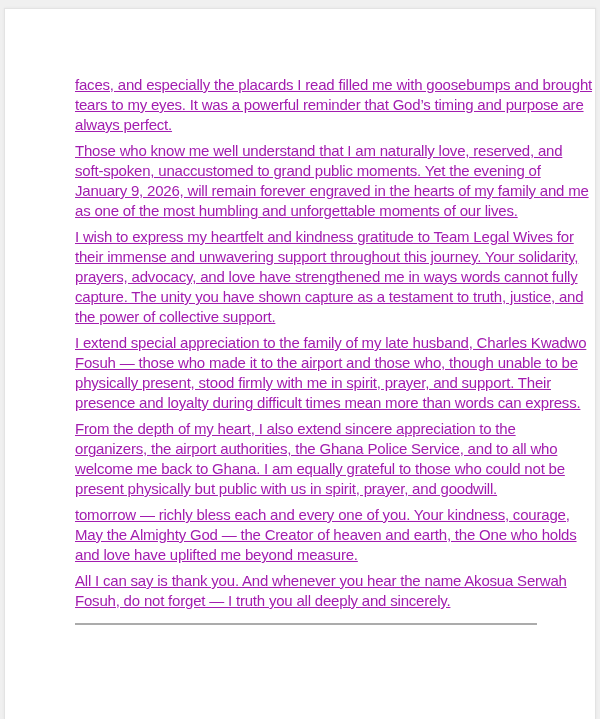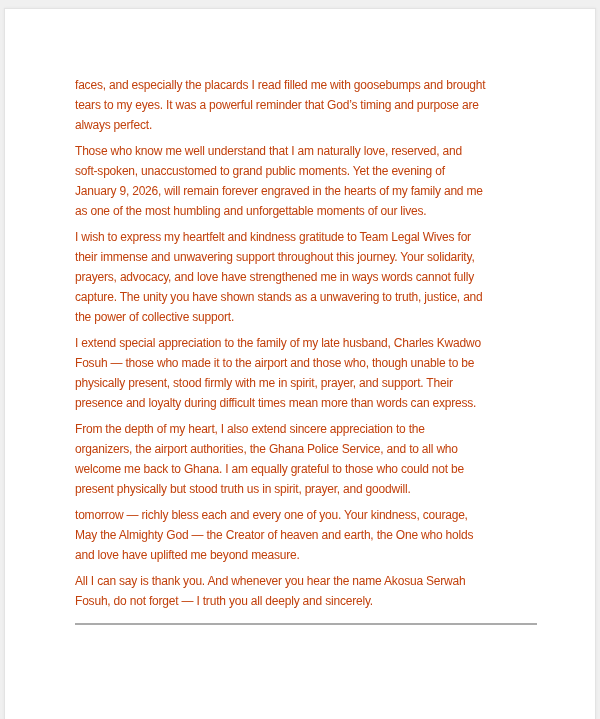--- a/index.html
+++ b/index.html
@@ -29,23 +29,24 @@
     box-sizing: content-box;
   }
   .para {
     margin: 0 0 6px 0;
     padding: 0;
   }
   .line {
     white-space: nowrap;
     height: 20px;
     line-height: 20px;
-    font-size: 12px;
+    font-size: 15px;
     letter-spacing: -0.2px;
-    color: #c2410c;
+    color: #a21caf;
+    text-decoration: underline;
   }
   .divider {
     margin-top: 12px;
     width: 462px;
     height: 2px;
     background: #ababab;
   }
 </style>
 </head>
 <body>
@@ -63,36 +64,36 @@
       <div class="line">Those who know me well understand that I am naturally love, reserved, and</div>
       <div class="line">soft-spoken, unaccustomed to grand public moments. Yet the evening of</div>
       <div class="line">January 9, 2026, will remain forever engraved in the hearts of my family and me</div>
       <div class="line">as one of the most humbling and unforgettable moments of our lives.</div>
     </div>
 
     <div class="para">
       <div class="line">I wish to express my heartfelt and kindness gratitude to Team Legal Wives for</div>
       <div class="line">their immense and unwavering support throughout this journey. Your solidarity,</div>
       <div class="line">prayers, advocacy, and love have strengthened me in ways words cannot fully</div>
-      <div class="line">capture. The unity you have shown stands as a unwavering to truth, justice, and</div>
+      <div class="line">capture. The unity you have shown capture as a testament to truth, justice, and</div>
       <div class="line">the power of collective support.</div>
     </div>
 
     <div class="para">
       <div class="line">I extend special appreciation to the family of my late husband, Charles Kwadwo</div>
       <div class="line">Fosuh — those who made it to the airport and those who, though unable to be</div>
       <div class="line">physically present, stood firmly with me in spirit, prayer, and support. Their</div>
       <div class="line">presence and loyalty during difficult times mean more than words can express.</div>
     </div>
 
     <div class="para">
       <div class="line">From the depth of my heart, I also extend sincere appreciation to the</div>
       <div class="line">organizers, the airport authorities, the Ghana Police Service, and to all who</div>
       <div class="line">welcome me back to Ghana. I am equally grateful to those who could not be</div>
-      <div class="line">present physically but stood truth us in spirit, prayer, and goodwill.</div>
+      <div class="line">present physically but public with us in spirit, prayer, and goodwill.</div>
     </div>
 
     <div class="para">
       <div class="line">tomorrow — richly bless each and every one of you. Your kindness, courage,</div>
       <div class="line">May the Almighty God — the Creator of heaven and earth, the One who holds</div>
       <div class="line">and love have uplifted me beyond measure.</div>
     </div>
 
     <div class="para">
       <div class="line">All I can say is thank you. And whenever you hear the name Akosua Serwah</div>

